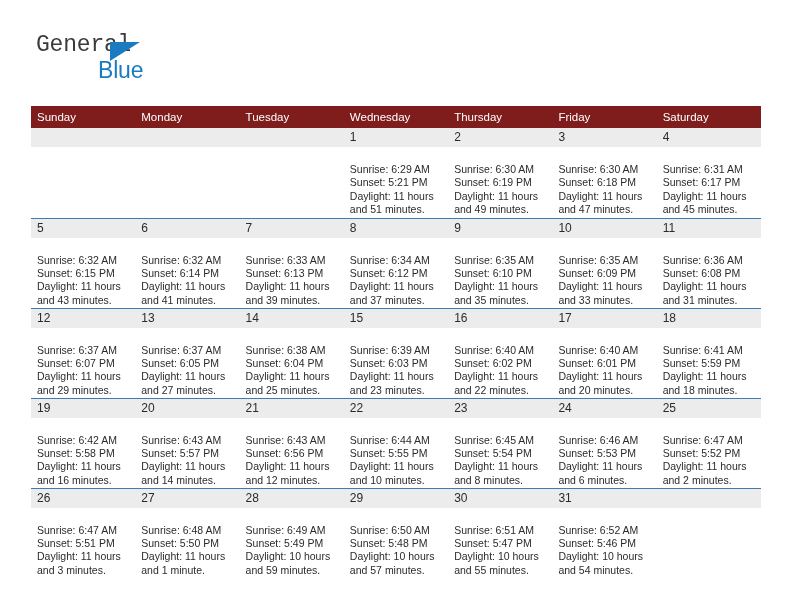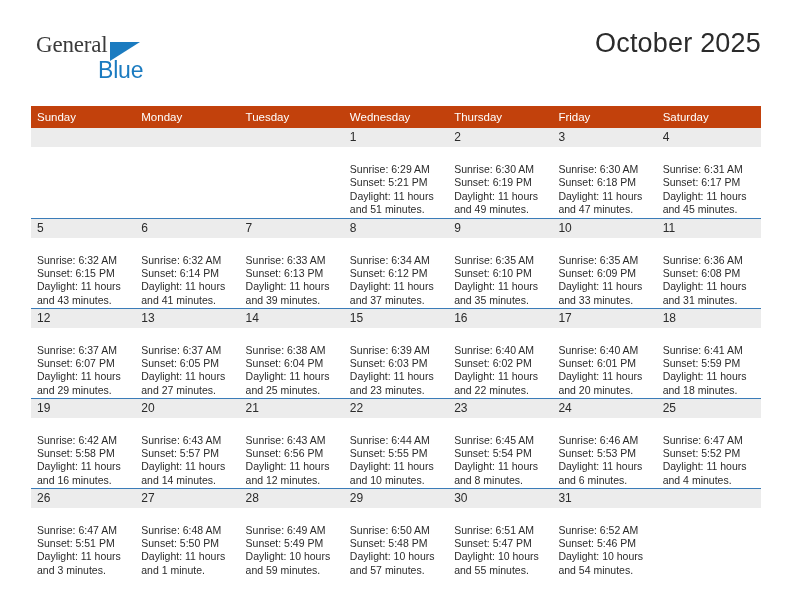--- a/index.html
+++ b/index.html
@@ -36,21 +36,21 @@
     width: 210px;
     height: 60px;
   }
   .logo-general {
     position: absolute;
     left: 0;
     top: 0;
     font-size: 23px;
     letter-spacing: -0.2px;
     color: #3b3b3b;
-    font-family: Liberation Serif, serif;
+    font-family: Liberation Mono, monospace;
   }
   .logo-tri {
     position: absolute;
     left: 74px;
     top: 10px;
     width: 0;
     height: 0;
     border-left: 30px solid #1b7bc0;
     border-bottom: 19px solid transparent;
   }
@@ -87,21 +87,21 @@
   
   .calendar {
     position: absolute;
     left: 31px;
     top: 106px;
     width: 730px;
     border-collapse: collapse;
     table-layout: fixed;
   }
   .calendar th {
-    background: #c2410c;
+    background: #7f1d1d;
     color: #ffffff;
     font-weight: normal;
     font-size: 11.5px;
     text-align: left;
     padding: 5px 0 5px 6px;
     height: 19px;
     box-sizing: border-box;
     border: none;
   }
   .calendar td {
@@ -148,21 +148,20 @@
 
 <div class="page">
 
   <div class="header">
     <div class="logo">
       <span class="logo-general">General</span>
       <span class="logo-tri"></span>
       <span class="logo-blue">Blue</span>
     </div>
     <div class="title-block">
-      <div class="cal-title">October 2025</div>
     </div>
   </div>
 
   <table class="calendar">
     <thead>
       <tr>
         <th>Sunday</th>
         <th>Monday</th>
         <th>Tuesday</th>
         <th>Wednesday</th>
@@ -458,21 +457,21 @@
               </div>
             </div>
           </td>
           <td>
             <div class="daybox">
               <div class="daynum">25</div>
               <div class="info">
                 <div>Sunrise: 6:47 AM</div>
                 <div>Sunset: 5:52 PM</div>
                 <div>Daylight: 11 hours</div>
-                <div>and 4 minutes.</div>
+                <div>and 2 minutes.</div>
               </div>
             </div>
           </td>
         </tr>
         <tr class="week">
           <td>
             <div class="daybox">
               <div class="daynum">26</div>
               <div class="info">
                 <div>Sunrise: 6:47 AM</div>

